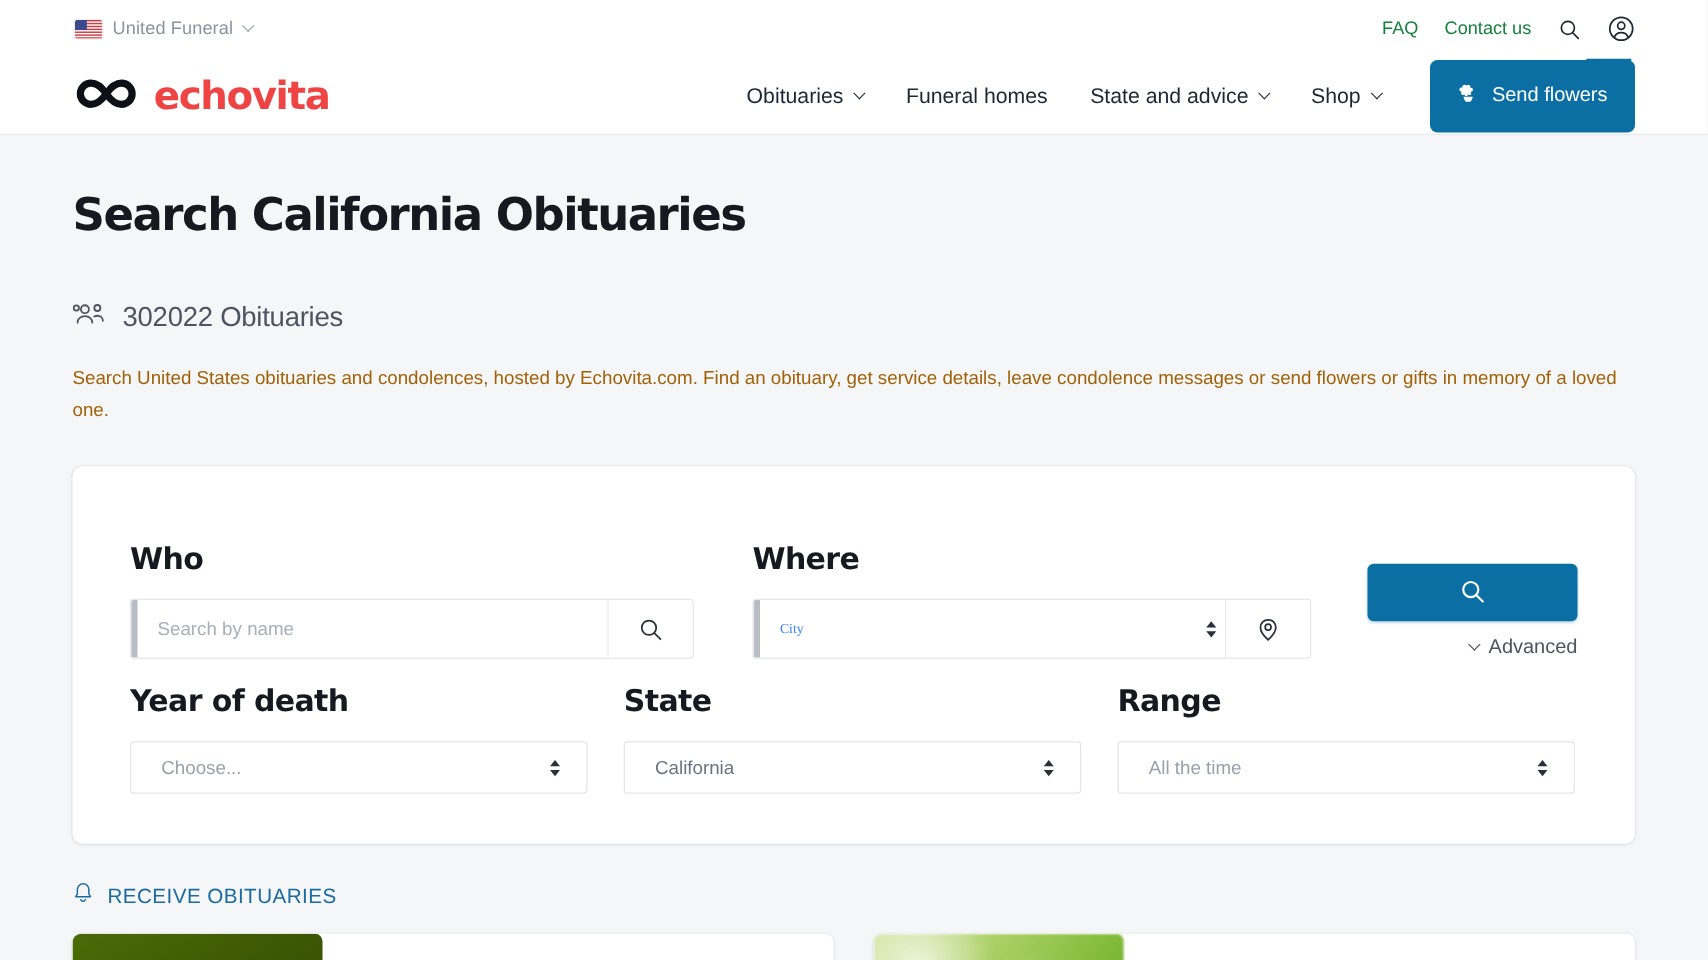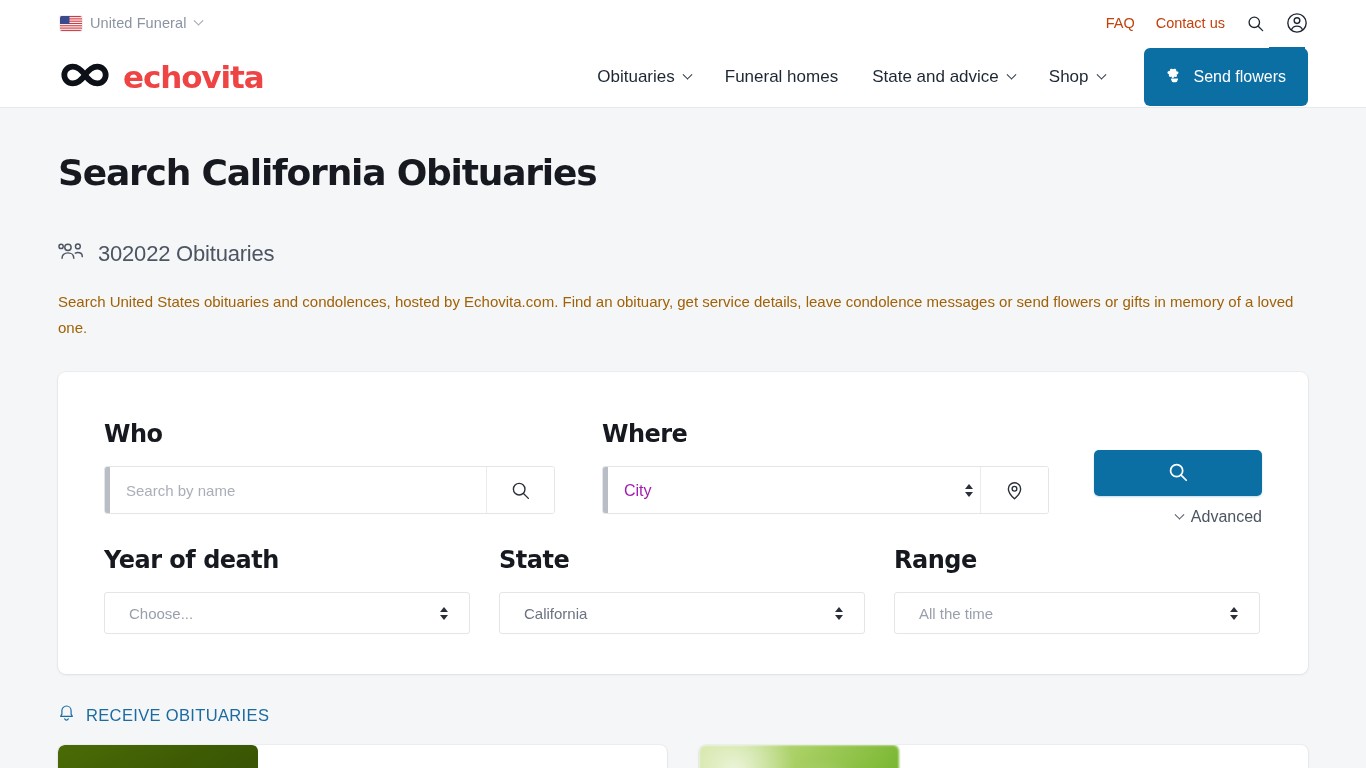--- a/index.html
+++ b/index.html
@@ -61,21 +61,21 @@
   .top-right {
     position: absolute;
     right: 0; top: 0;
     height: 46px;
     display: flex;
     align-items: center;
     gap: 21px;
   }
   .top-link {
     font-size: 14.5px;
-    color: #c2410c;
+    color: #15803d;
     text-decoration: none;
     cursor: pointer;
   }
   .icon-btn {
     display: flex;
     align-items: center;
     justify-content: center;
     cursor: pointer;
     color: #1d2733;
   }
@@ -186,21 +186,21 @@
   .search-card {
     margin-top: 32px;
     background: #fff;
     border-radius: 8px;
     box-shadow: 0 1px 3px rgba(16,24,40,.07), 0 0 0 1px rgba(16,24,40,.035);
     padding: 36px 46px 40px;
     position: relative;
   }
   .row1 {
     display: flex;
-    align-items: center;
+    align-items: flex-end;
     gap: 15px;
   }
   .field-who  { width: 464px; }
   .field-where{ width: 460px; margin-left: 32px; }
   .fld-label {
     font-size: 24px;
     font-weight: 700;
     color: #16191f;
     letter-spacing: -.5px;
     margin-bottom: 18px;
@@ -229,23 +229,23 @@
     font-family: "Liberation Sans", sans-serif;
     background: transparent;
     min-width: 0;
   }
   .txt-input::placeholder { color: #a9aeb9; }
   .sel-input {
     flex: 1;
     border: none;
     outline: none;
     padding: 0 12px 0 16px;
-    font-size: 16px;
-    color: #a21caf;
-    font-family: Liberation Sans, sans-serif;
+    font-size: 11px;
+    color: #3b82f6;
+    font-family: Liberation Serif, serif;
     background: transparent;
     min-width: 0;
     -webkit-appearance: none;
     appearance: none;
   }
   .stepper {
     width: 22px;
     flex: none;
     display: flex;
     flex-direction: column;

